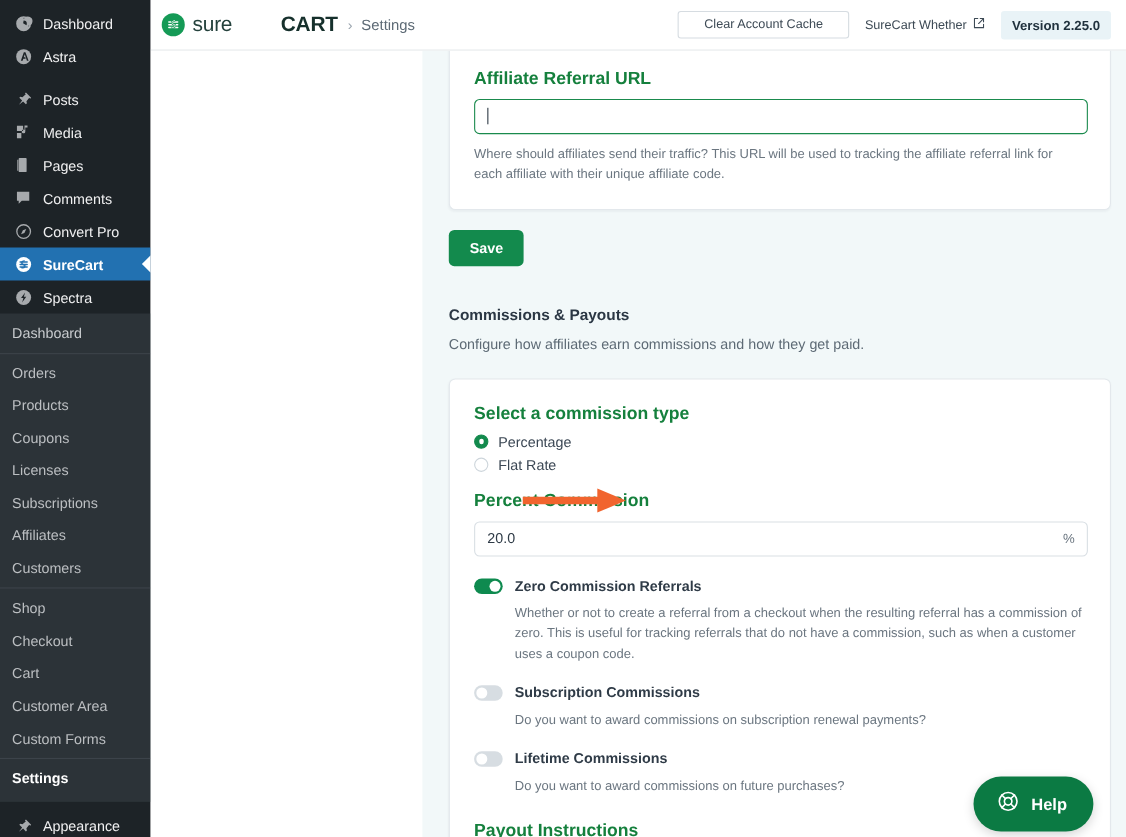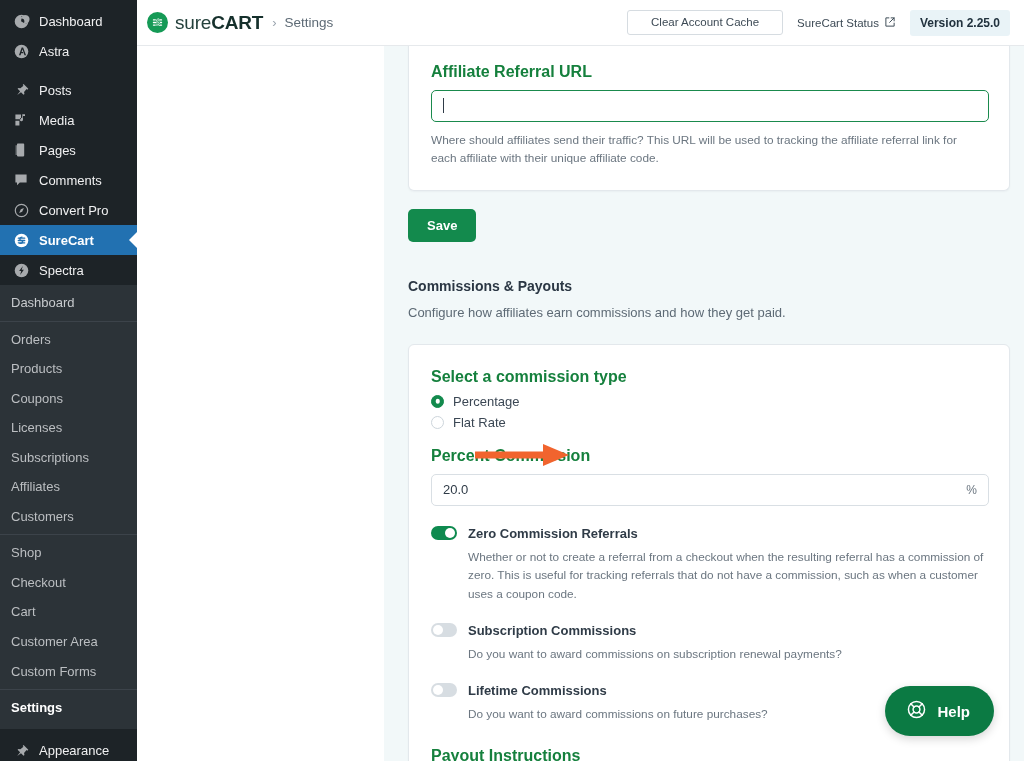--- a/index.html
+++ b/index.html
@@ -96,21 +96,21 @@
   .brand { display: flex; align-items: center; gap: 7px; }
   .brand-logo {
     width: 21px; height: 21px; border-radius: 50%;
     background: #159a56;
     display: flex; align-items: center; justify-content: center;
     flex: 0 0 21px;
   }
   .brand-word {
     font-size: 19px; letter-spacing: -0.2px;
     color: #1f3a36; line-height: 1;
-    display: flex; align-items: baseline;
+    display: flex; align-items: baseline; gap: 44px;
   }
   .brand-word .w1 { font-weight: 400; color: #24413c; }
   .brand-word .w2 { font-weight: 800; color: #16302c; }
   .crumb-sep { color: #9aa4ae; font-size: 13px; margin: 0 8px 0 9px; }
   .crumb-current { color: #5d6a75; font-size: 13.5px; }
 
   .top-right { margin-left: auto; display: flex; align-items: center; gap: 14px; }
   .btn-outline {
     font-size: 11.5px; color: #3d4a55;
     background: #fff;
@@ -303,21 +303,21 @@
     position: absolute;
     left: 338px; top: 443px;
     width: 96px; height: 24px;
     z-index: 40;
     pointer-events: none;
   }
 
   
   #help-fab {
     position: absolute;
-    right: 30px; bottom: 25px;
+    right: 30px; bottom: 5px;
     height: 50px;
     background: #0b7a43;
     border-radius: 25px;
     display: flex; align-items: center;
     gap: 10px;
     padding: 0 24px 0 21px;
     color: #fff;
     box-shadow: 0 3px 10px rgba(0,0,0,.17);
     cursor: pointer;
     z-index: 60;
@@ -471,21 +471,21 @@
           <span class="w1">sure</span>
             <span class="w2">CART</span>
         </span>
       </div>
       <span class="crumb-sep">›</span>
       <span class="crumb-current">Settings</span>
 
       <div class="top-right">
         <button class="btn-outline">Clear Account Cache</button>
         <span class="link-status">
-          <span>SureCart Status</span>
+          <span>SureCart Whether</span>
           <span>
             <svg width="12" height="12" viewBox="0 0 16 16" fill="none" stroke="#3d4a55" stroke-width="1.3" stroke-linecap="round" stroke-linejoin="round">
                 <path d="M6.5 2.5H2.5v11h11v-4"></path>
                 <path d="M9.5 2.5h4v4"></path>
                 <path d="M13.5 2.5l-6 6"></path>
               </svg>
           </span>
         </span>
         <span class="badge-version">Version 2.25.0</span>
       </div>

